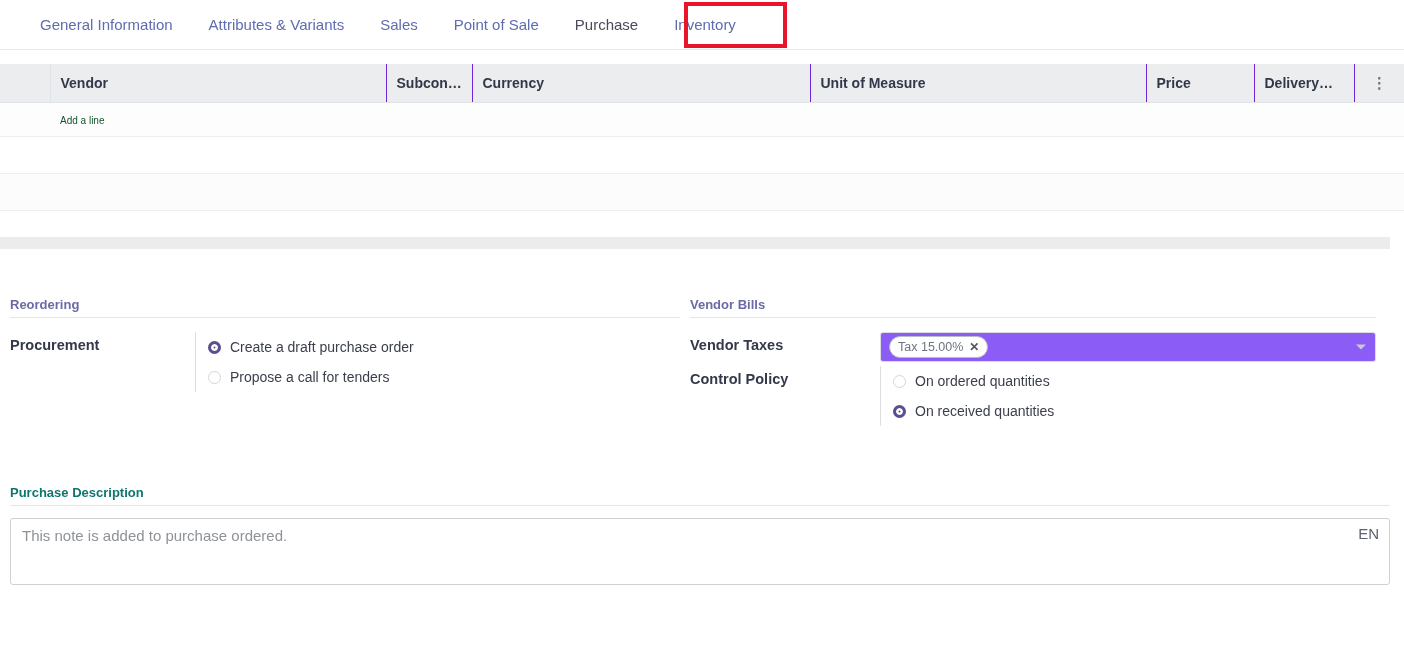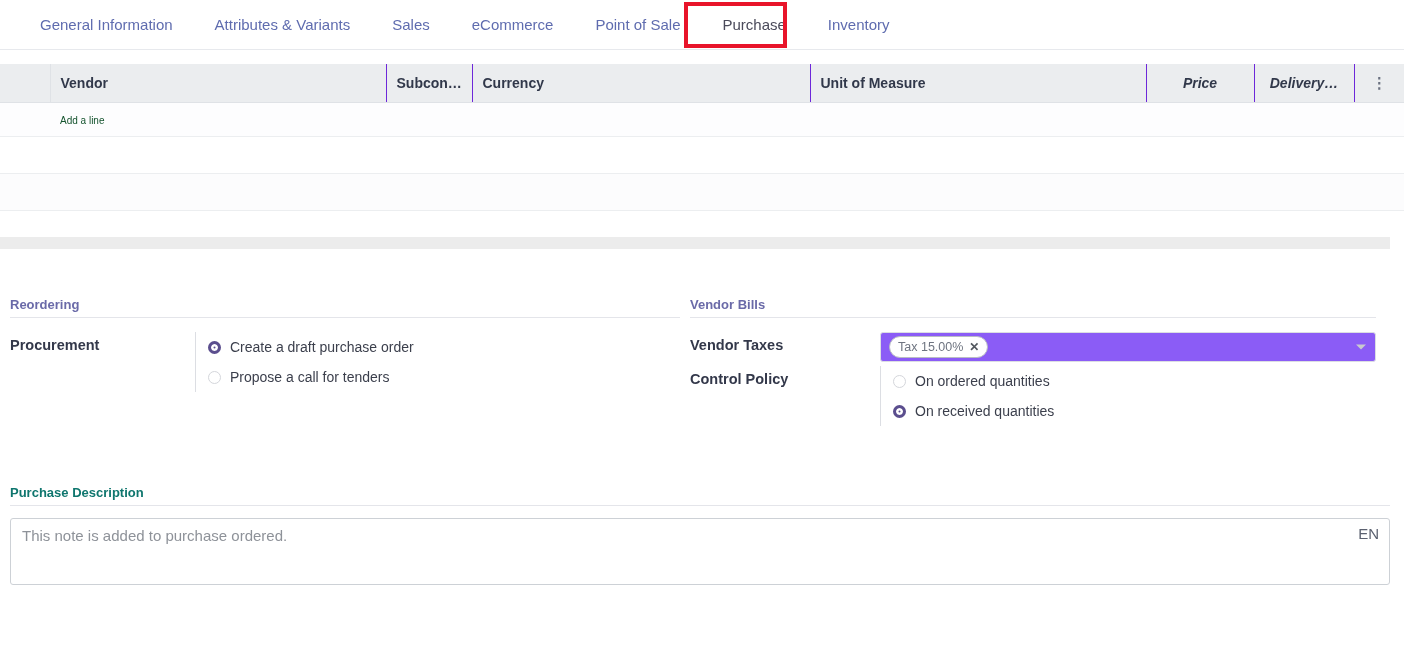--- a/index.html
+++ b/index.html
@@ -24,21 +24,21 @@
     width: 1404px;
     height: 50px;
     border-bottom: 1px solid #e7e9ed;
     box-sizing: border-box;
   }
   .tabs {
     display: flex;
     align-items: flex-end;
     height: 49px;
     padding-left: 24px;
-    gap: 10px;
+    gap: 4px;
   }
   .tab {
     font-size: 15px;
     color: #5f6caf;
     padding: 0 16px;
     line-height: 49px;
     white-space: nowrap;
     cursor: pointer;
   }
   .tab.active {
@@ -72,21 +72,21 @@
     font-size: 14px;
     height: 38px;
     padding: 0 10px;
     text-align: left;
     border-bottom: 1px solid #dfe2e6;
     border-right: 1px solid #6d28d9;
     white-space: nowrap;
     overflow: hidden;
     box-sizing: border-box;
   }
-  .seller-table thead th.num { text-align: center; font-style: italic; }
+  .seller-table thead th.num { text-align: left; }
   .seller-table thead th.handle-col {
     border-right: 1px solid #dfe2e6;
   }
   .seller-table thead th.opt-col {
     text-align: center;
     padding: 0;
     border-right: none;
   }
   .dots-icon {
     display: inline-block;
@@ -293,21 +293,20 @@
   }
 </style>
 </head>
 <body>
 
 <div class="notebook">
   <div class="tabs">
     <div class="tab">General Information</div>
     <div class="tab">Attributes &amp; Variants</div>
     <div class="tab">Sales</div>
-    <div class="tab">eCommerce</div>
     <div class="tab">Point of Sale</div>
     <div class="tab active">Purchase</div>
     <div class="tab">Inventory</div>
   </div>
 </div>
 <div class="tab-highlight"></div>
 
 <table class="seller-table">
   <colgroup>
     <col style="width:50px">

